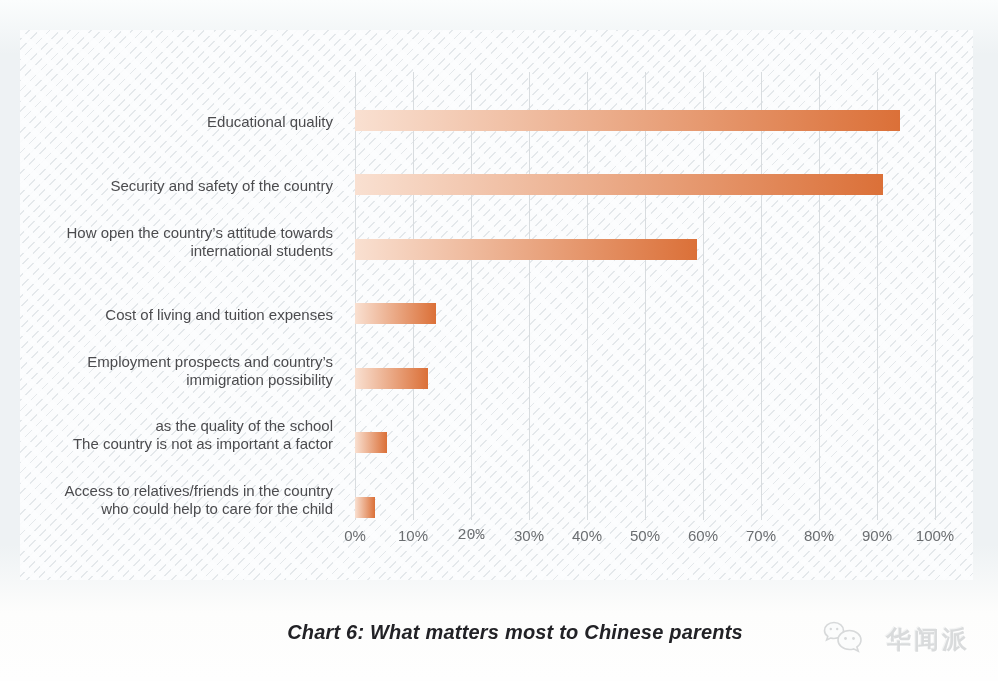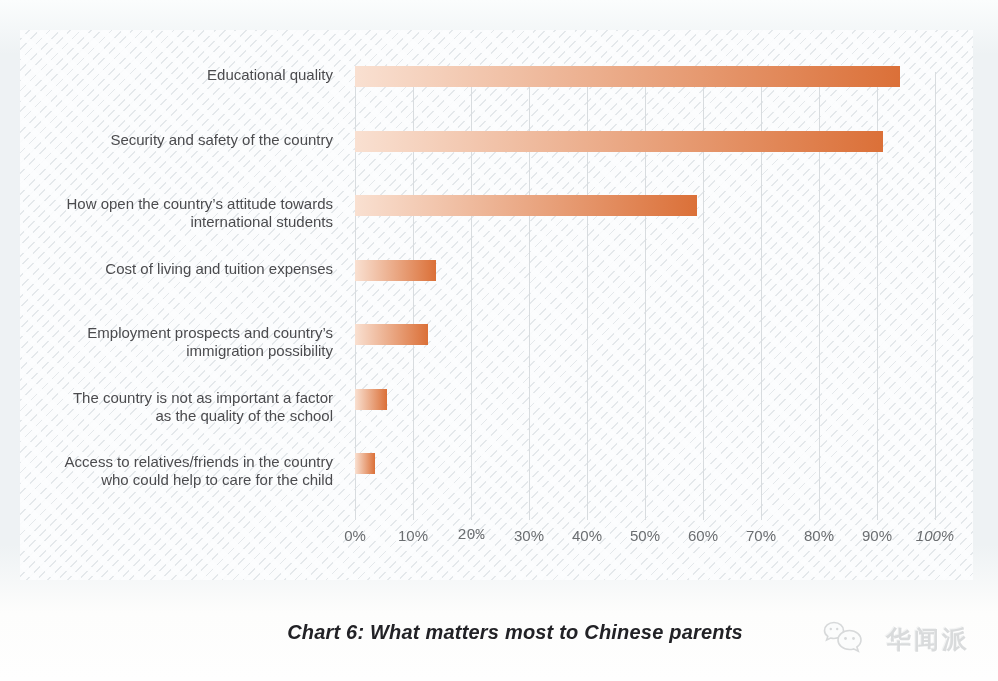--- a/index.html
+++ b/index.html
@@ -18,21 +18,21 @@
   .gridlines {
     position:absolute; left:335px; top:42px; width:580px; height:448px;
   }
   .gridline {
     position:absolute; top:0; bottom:0; width:1px; background:#d8dcdf;
   }
   .rows {
     position:absolute; left:0; top:36px; width:915px; height:452px;
     display:flex; flex-direction:column;
   }
-  .row { flex:1; display:flex; align-items:flex-start; }
+  .row { flex:1; display:flex; align-items:flex-end; }
   .row-label {
     width:335px; padding-right:22px; text-align:right;
     font-size:15px; line-height:18px; color:#4b4b4e;
   }
   .track { position:relative; flex:1; height:21px; }
   .bar { position:absolute; left:0; top:0; height:21px; }
   .x-axis {
     position:absolute; left:335px; top:497px; width:580px; height:20px;
   }
   .tick {
@@ -109,22 +109,22 @@
         <div class="row-label">
           <div>Employment prospects and country’s</div>
           <div>immigration possibility</div>
         </div>
         <div class="track">
           <div class="bar" style="width: 12.5%; background: linear-gradient(90deg, rgb(249, 224, 209), rgb(219, 112, 56));"></div>
         </div>
       </div>
       <div class="row">
         <div class="row-label">
+          <div>as the quality of the school</div>
           <div>The country is not as important a factor</div>
-          <div>as the quality of the school</div>
         </div>
         <div class="track">
           <div class="bar" style="width: 5.5%; background: linear-gradient(90deg, rgb(249, 224, 209), rgb(219, 112, 56));"></div>
         </div>
       </div>
       <div class="row">
         <div class="row-label">
           <div>Access to relatives/friends in the country</div>
           <div>who could help to care for the child</div>
         </div>
@@ -137,21 +137,21 @@
       <span class="tick" style="left: 0%;">0%</span>
       <span class="tick" style="left: 10%;">10%</span>
       <span class="tick" style="left: 20%; font-family: Liberation Mono, monospace;">20%</span>
       <span class="tick" style="left: 30%;">30%</span>
       <span class="tick" style="left: 40%;">40%</span>
       <span class="tick" style="left: 50%;">50%</span>
       <span class="tick" style="left: 60%; text-align: right;">60%</span>
       <span class="tick" style="left: 70%;">70%</span>
       <span class="tick" style="left: 80%; text-align: center;">80%</span>
       <span class="tick" style="left: 90%;">90%</span>
-      <span class="tick" style="left: 100%; font-style: italic;">100%</span>
+      <span class="tick" style="left: 100%;">100%</span>
     </div>
 </div>
 
 <div class="caption">Chart 6: What matters most to Chinese parents</div>
 
 <div class="watermark">
   <svg width="44" height="40" viewBox="0 0 44 40">
     <g fill="#fbfcfc" stroke="#d7d9da" stroke-width="1.6">
       <path d="M 12 3.5 C 6.5 3.5 2.5 7 2.5 11.5 C 2.5 14 3.8 16 5.8 17.4 L 4.6 21 L 8.6 19 C 9.7 19.3 10.8 19.5 12 19.5 C 17.5 19.5 21.5 16 21.5 11.5 C 21.5 7 17.5 3.5 12 3.5 Z"></path>
       <path d="M 27.5 11.5 C 20.9 11.5 16 15.7 16 21 C 16 26.3 20.9 30.5 27.5 30.5 C 28.9 30.5 30.3 30.3 31.5 29.9 L 36.3 32.3 L 34.9 28 C 37.3 26.3 39 23.9 39 21 C 39 15.7 34.1 11.5 27.5 11.5 Z"></path>

